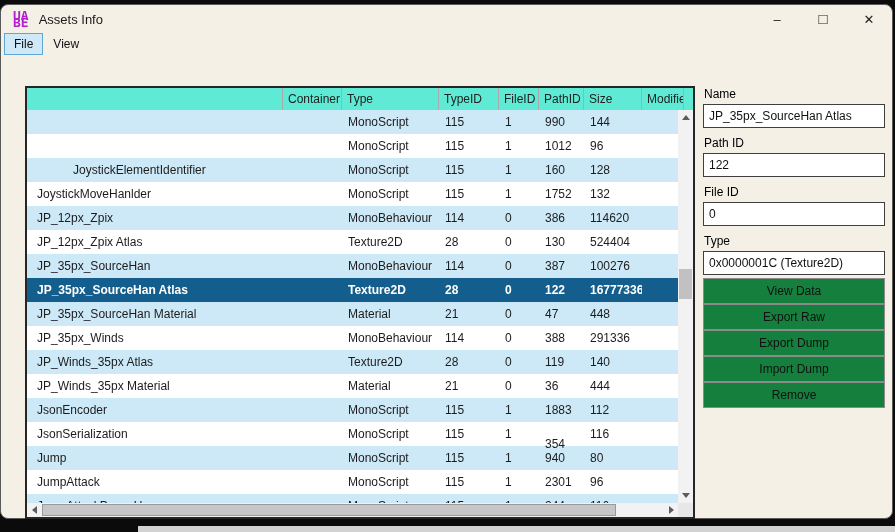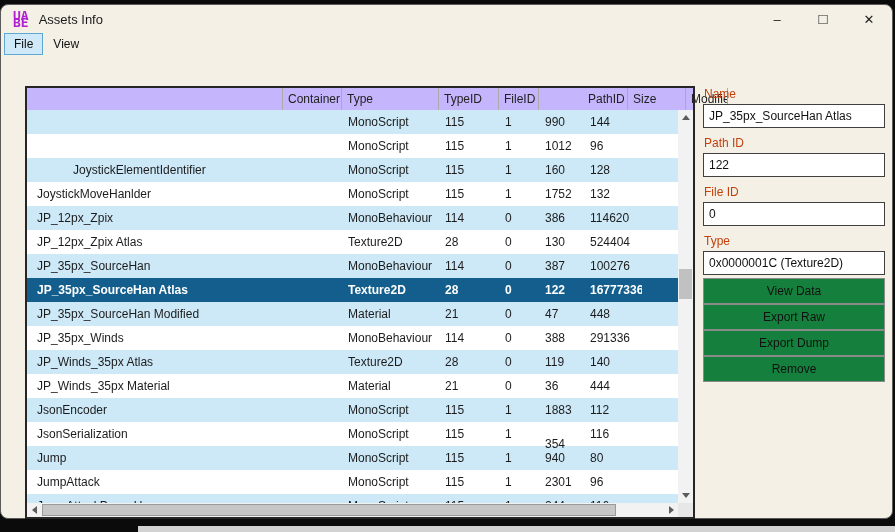--- a/index.html
+++ b/index.html
@@ -45,21 +45,21 @@
     margin:0 1px; padding-left:33px; font-size:12px; color:#111; border:1px solid transparent; }
   .dd-item.highlighted { background:var(--menu-hl,#cfe9f8); border-color:var(--menu-hl-border,#5ea9d4); }
   .dd-arrow { position:absolute; right:8px; top:50%; margin-top:-4px; width:0; height:0;
     border-left:5px solid #111; border-top:4px solid transparent; border-bottom:4px solid transparent; }
 
   
   .table {
     position:absolute; left:24px; top:81px; width:670px; height:433px;
     background:#fff; border:2px solid #262626; z-index:5;
   }
-  .thead { display:flex; height:22px; background:#c4b5fd; }
+  .thead { display:flex; height:22px; background:#5eead4; }
   .hcell { display:flex; align-items:center; padding-left:5px; font-size:12px; color:#222;
     border-right:1px solid #ababab; white-space:nowrap; overflow:hidden; flex-shrink:0; }
   .hcell.filler { border-right:none; flex:1; }
   .tbody { position:absolute; top:22px; left:0; right:15px; bottom:14px; overflow:hidden; }
   .trow { display:flex; height:24px; align-items:center; font-size:12px; color:#1c1c1c;
     white-space:nowrap; }
   .trow.alt { background:var(--alt-color,#cde9f8); }
   .trow.selected { background:var(--sel-color,#135e8c); color:#fff; font-weight:bold; }
   .cell { overflow:hidden; padding-left:6px; flex-shrink:0; }
   .cell.c-name { padding-left:10px; }
@@ -77,21 +77,21 @@
     background:#c6c6c6; border:1px solid #9a9a9a; }
   .sb-corner { position:absolute; right:0; bottom:0; width:15px; height:14px; background:#e7e7e7; }
   .tri { width:0; height:0; }
   .tri-up   { border-left:4px solid transparent; border-right:4px solid transparent; border-bottom:5px solid #5c5c5c; }
   .tri-down { border-left:4px solid transparent; border-right:4px solid transparent; border-top:5px solid #5c5c5c; }
   .tri-left { border-top:4px solid transparent; border-bottom:4px solid transparent; border-right:5px solid #5c5c5c; }
   .tri-right{ border-top:4px solid transparent; border-bottom:4px solid transparent; border-left:5px solid #5c5c5c; }
 
   
   .panel { position:absolute; left:702px; top:80px; width:182px; z-index:5; }
-  .field-label { font-size:12px; color:#c2410c; margin:8px 0 3px 1px; }
+  .field-label { font-size:12px; color:#000000; margin:8px 0 3px 1px; }
   .field-label.first { margin-top:2px; }
   .field-input { display:block; width:100%; height:24px; background:#fff;
     border:1px solid #3f3f3f; padding:0 5px; font-size:12px; color:#111;
     font-family:"Liberation Sans",sans-serif; outline:none; }
   .panel-buttons { margin-top:3px; }
   .panel-btn { display:block; width:100%; height:26px; background:#15803d;
     border:1px solid #8a8a8a; font-size:12px; color:#111; text-align:center;
     font-family:"Liberation Sans",sans-serif; padding:0; }
 </style>
 </head>
@@ -124,21 +124,21 @@
     </div>
 
 
   <div class="table">
     <div class="thead">
         <div class="hcell" style="width: 256px;"></div>
         <div class="hcell" style="width: 59px;">Container</div>
         <div class="hcell" style="width: 97px;">Type</div>
         <div class="hcell" style="width: 60px;">TypeID</div>
         <div class="hcell" style="width: 40px;">FileID</div>
-        <div class="hcell" style="width: 45px; margin-left: 44px;">PathID</div>
+        <div class="hcell" style="width: 45px;">PathID</div>
         <div class="hcell" style="width: 58px;">Size</div>
         <div class="hcell" style="width: 42px;">Modified</div>
         <div class="hcell filler"></div>
       </div>
     <div class="tbody">
         <div class="trow alt">
           <div class="cell c-name" style="width: 256px;"></div>
           <div class="cell c-container" style="width: 59px;"></div>
           <div class="cell c-type" style="width: 97px;">MonoScript</div>
           <div class="cell c-type_id" style="width: 60px;">115</div>
@@ -219,21 +219,21 @@
           <div class="cell c-container" style="width: 59px;"></div>
           <div class="cell c-type" style="width: 97px;">Texture2D</div>
           <div class="cell c-type_id" style="width: 60px;">28</div>
           <div class="cell c-file_id" style="width: 40px;">0</div>
           <div class="cell c-path_id" style="width: 45px;">122</div>
           <div class="cell c-size" style="width: 58px;">16777336</div>
           <div class="cell c-modified" style="width: 42px;"></div>
           <div class="cell filler"></div>
         </div>
         <div class="trow alt">
-          <div class="cell c-name" style="width: 256px;">JP_35px_SourceHan Modified</div>
+          <div class="cell c-name" style="width: 256px;">JP_35px_SourceHan Material</div>
           <div class="cell c-container" style="width: 59px;"></div>
           <div class="cell c-type" style="width: 97px;">Material</div>
           <div class="cell c-type_id" style="width: 60px;">21</div>
           <div class="cell c-file_id" style="width: 40px;">0</div>
           <div class="cell c-path_id" style="width: 45px;">47</div>
           <div class="cell c-size" style="width: 58px;">448</div>
           <div class="cell c-modified" style="width: 42px;"></div>
           <div class="cell filler"></div>
         </div>
         <div class="trow">
@@ -356,19 +356,20 @@
         <input class="field-input" type="text" readonly="" value="122" style="">
         <div class="field-label">File ID</div>
         <input class="field-input" type="text" readonly="" value="0" style="">
         <div class="field-label">Type</div>
         <input class="field-input" type="text" readonly="" value="0x0000001C (Texture2D)" style="">
       </div>
     <div class="panel-buttons">
         <button class="panel-btn">View Data</button>
         <button class="panel-btn">Export Raw</button>
         <button class="panel-btn">Export Dump</button>
+        <button class="panel-btn">Import Dump</button>
         <button class="panel-btn">Remove</button>
       </div>
   </div>
 
 </div>
 
 <div class="behind-bar"></div>
 
 </body></html>

